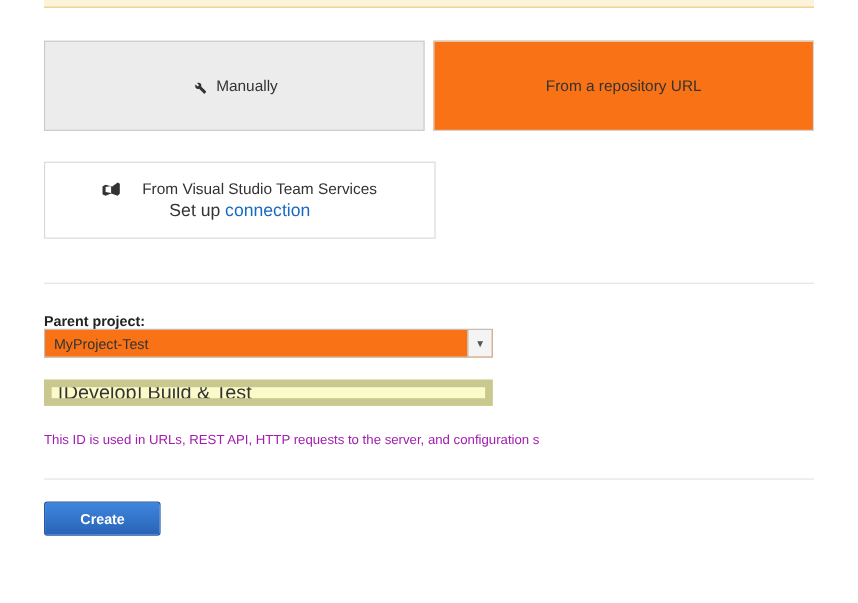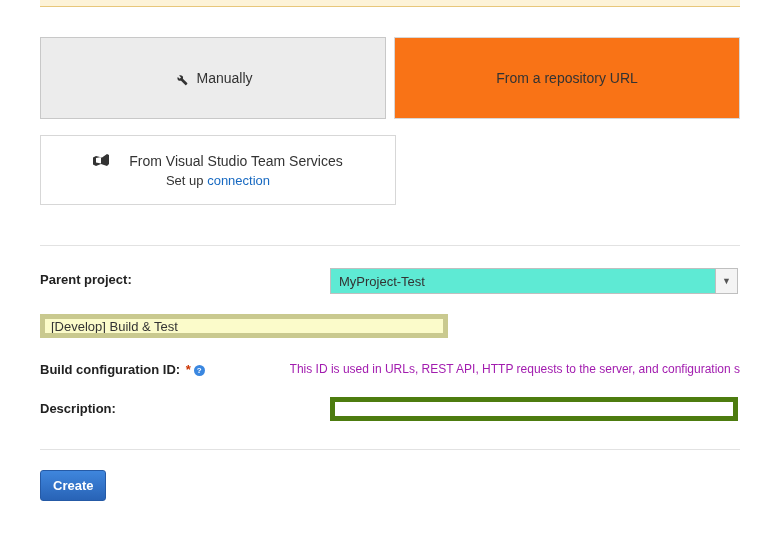--- a/index.html
+++ b/index.html
@@ -14,21 +14,21 @@
       height: 7px;
       background: #fdf3d8;
       border-bottom: 1px solid #e8c77a;
       margin: 0 40px;
     }
     .container { padding: 0 40px 20px 40px; }
     .cards-row {
       display: flex;
       gap: 8px;
       margin-top: 30px;
-      margin-bottom: 16px;
+      margin-bottom: 28px;
     }
     .card {
       flex: 1;
       height: 82px;
       border: 1px solid #d7d7d7;
       background: #f97316;
       display: flex;
       flex-direction: column;
       align-items: center;
       justify-content: center;
@@ -55,49 +55,50 @@
       display: flex;
       flex-direction: column;
       align-items: center;
       justify-content: center;
       cursor: pointer;
       font-size: 14px;
       margin-bottom: 40px;
     }
     .card-half .card-title {
       display: flex;
-      align-items: flex-start;
+      align-items: flex-end;
       gap: 20px;
       margin-bottom: 4px;
     }
-    .sub-line { font-size: 13px; color: #333; }
+    .sub-line { font-size: 16px; color: #333; }
     .sub-line a { color: #1769c1; text-decoration: none; }
     .divider { border-top: 1px solid #e2e2e2; margin: 0 0 22px 0; }
     .divider2 { border-top: 1px solid #e2e2e2; margin: 28px 0 20px 0; }
     .form-row {
       display: flex;
       align-items: flex-start;
       margin-bottom: 20px;
+      flex-direction: column;
     }
     .form-label {
       width: 290px;
       font-size: 13px;
       font-weight: bold;
       color: #222;
       padding-top: 4px;
     }
     .form-label .req { color: #cc3300; margin-left: 2px; }
     .form-control-col { flex: 1; }
     .select-combo {
       width: 408px;
       height: 26px;
       border: 1px solid #bfbfbf;
       display: flex;
       align-items: stretch;
-      background: #5eead4;
+      background: #f97316;
       font-size: 13px;
     }
     .select-combo .sel-text {
       flex: 1;
       padding: 0 8px;
       display: flex;
       align-items: center;
     }
     .select-combo .sel-btn {
       width: 22px;
@@ -105,23 +106,23 @@
       background: #f4f4f4;
       display: flex;
       align-items: center;
       justify-content: center;
       color: #555;
       font-size: 9px;
     }
     input.text-input {
       width: 408px;
       height: 24px;
-      border: 5px solid #4d7c0f;
+      border: 7px solid #4d7c0f;
       padding: 2px 6px;
-      font-size: 13px;
+      font-size: 18px;
       color: #333;
       font-family: inherit;
     }
     input.text-input.highlight {
       background: #fbfbca;
       border-color: #c9c98f;
     }
     .hint-text {
       font-size: 12px;
       color: #a21caf;
@@ -142,21 +143,21 @@
       vertical-align: middle;
       line-height: 1;
     }
     .btn-primary {
       background: #2f72c9;
       background: linear-gradient(#3f86dd, #2863b6);
       border: 1px solid #255aa6;
       color: #fff;
       font-size: 13px;
       font-weight: bold;
-      padding: 7px 12px;
+      padding: 7px 32px;
       border-radius: 3px;
       cursor: pointer;
     }
     svg { display: block; }
   </style>
 </head>
 <body>
 
 <div class="notice-bar"></div>
 
@@ -208,32 +209,23 @@
     </div>
   </div>
 
   <div class="form-row">
     <div class="form-control-col">
       <input type="text" class="text-input highlight" value="[Develop] Build &amp; Test" style="">
     </div>
   </div>
 
   <div class="form-row">
-    <div class="form-label">
-      <span>Build configuration ID:</span><span class="req"> *</span><span class="help-badge">?</span>
-    </div>
     <div class="form-control-col">
       <div class="hint-text">This ID is used in URLs, REST API, HTTP requests to the server, and configuration s</div>
     </div>
   </div>
 
-  <div class="form-row">
-    <div class="form-label">Description:</div>
-    <div class="form-control-col">
-      <input type="text" class="text-input" value="" style="">
-    </div>
-  </div>
 
   <div class="divider2"></div>
 
   <button class="btn-primary">Create</button>
 
 </div>
 
 </body></html>

